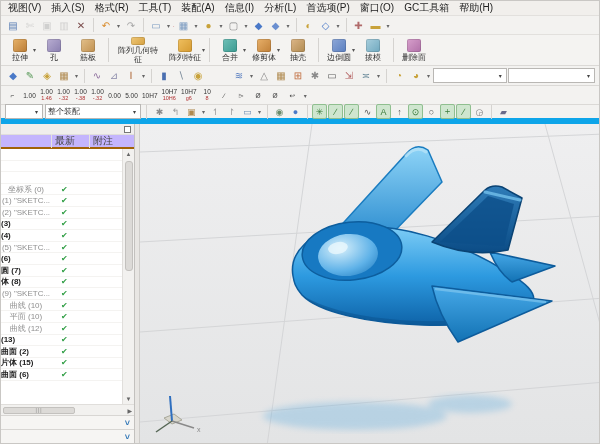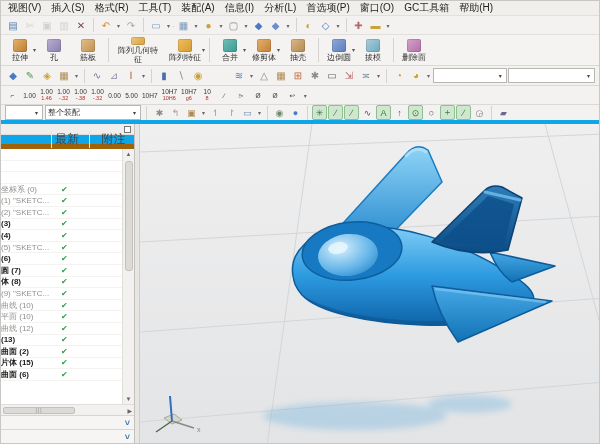--- a/index.html
+++ b/index.html
@@ -36,40 +36,40 @@
   .combo { height:15px; background:#fff; border:1px solid #b9b7b4; display:flex; align-items:center; justify-content:space-between; padding:0 2px; font-size:8px; color:#333; }
   .combo .dd { color:#444; }
 
   
   #row5 { height:19px; background:#f3f2f0; border-bottom:1px solid #dbd9d6; display:flex; align-items:center; padding:0 4px; gap:2px; flex:0 0 auto; }
   .dim-item { min-width:15px; height:16px; display:flex; flex-direction:column; align-items:center; justify-content:center; border:1px solid transparent; border-radius:2px; line-height:7px; }
   .dim-t { font-size:6.5px; color:#333; }
   .dim-b { font-size:5.5px; color:#b03030; }
 
   
-  #row6 { height:19px; background:#f3f2f0; border-bottom:4px solid #0ea5e9; display:flex; align-items:center; padding:0 4px; gap:2px; flex:0 0 auto; }
+  #row6 { height:19px; background:#f3f2f0; border-bottom:6px solid #0ea5e9; display:flex; align-items:center; padding:0 4px; gap:2px; flex:0 0 auto; }
   .sicon { width:15px; height:15px; display:flex; align-items:center; justify-content:center; font-size:9px; border:1px solid transparent; border-radius:2px; color:#444; }
   .sicon.active { background:#cfe6cf; border-color:#8fbf8f; }
 
   
   #main { flex:1; display:flex; min-height:0; }
 
   
   #navigator { width:134px; background:#ffffff; border-right:1px solid #c3c1be; display:flex; flex-direction:column; flex:0 0 auto; }
   .nav-top { height:11px; background:#f0eeec; display:flex; justify-content:flex-end; align-items:center; padding:0 3px; border-bottom:1px solid #e0dedb; }
   .nav-restore { width:7px; height:7px; border:1px solid #777; background:#fff; }
-  .nav-head { height:14px; display:flex; border-bottom:5px solid #a16207; background:#0ea5e9; font-size:12px; color:#444; align-items:center; }
+  .nav-head { height:14px; display:flex; border-bottom:2px solid #a16207; background:#c4b5fd; font-size:10px; color:#444; align-items:center; }
   .nh-name { width:50px; }
   .nh-col1 { width:38px; border-left:1px solid #e4e2df; padding-left:3px; }
-  .nh-col2 { flex:1; border-left:1px solid #e4e2df; padding-left:3px;text-align:center; }
+  .nh-col2 { flex:1; border-left:1px solid #e4e2df; padding-left:3px; }
   .nav-body { flex:1; display:flex; min-height:0; }
   .nav-rows { flex:1; overflow:hidden; }
   .nrow { height:11.6px; display:flex; align-items:center; font-size:8px; border-bottom:1px solid #f4f3f1; }
   .nname { width:50px; white-space:nowrap; overflow:hidden; color:#222; }
-  .nname.gray { color:#8f8f8f; }
+  .nname.gray { color:#8f8f8f;text-align:center; }
   .nname.bold { font-weight:bold; }
   .ncheck { width:38px; padding-left:10px; color:#2f9e44; font-size:8px; }
   .nnote { flex:1; }
   .vscroll { width:12px; background:#f2f1ef; border-left:1px solid #e0dedb; display:flex; flex-direction:column; align-items:center; flex:0 0 auto; }
   .varrow { font-size:6px; color:#666; height:10px; display:flex; align-items:center; }
   .vthumb { width:8px; height:110px; background:#dcdad7; border:1px solid #c3c1be; border-radius:3px; margin-top:2px; }
   .nav-hscroll { height:11px; background:#f2f1ef; border-top:1px solid #e0dedb; display:flex; align-items:center; padding:0 2px; }
   .hthumb { width:72px; height:7px; background:#dcdad7; border:1px solid #c3c1be; border-radius:2px; display:flex; align-items:center; justify-content:center; font-size:5px; color:#888; letter-spacing:1px; }
   .harrow { margin-left:auto; font-size:6px; color:#666; }
   .nav-bar { height:14px; border-top:1px solid #d8d6d3; background:#f6f5f3; display:flex; align-items:center; justify-content:flex-end; padding:0 4px; }

